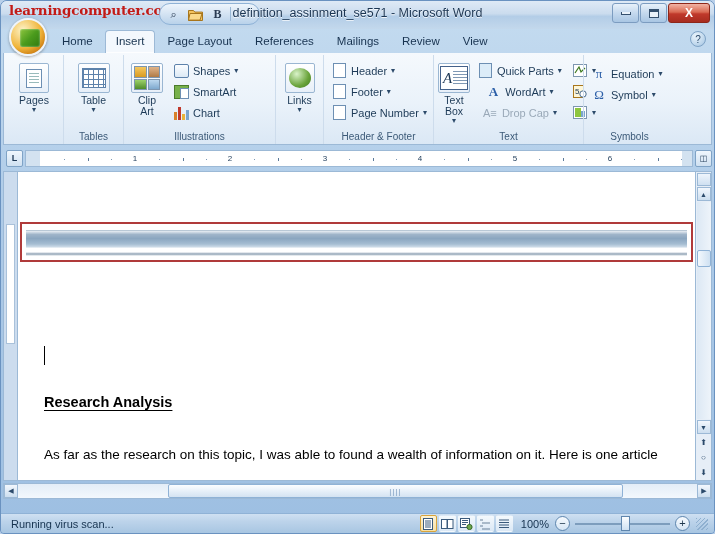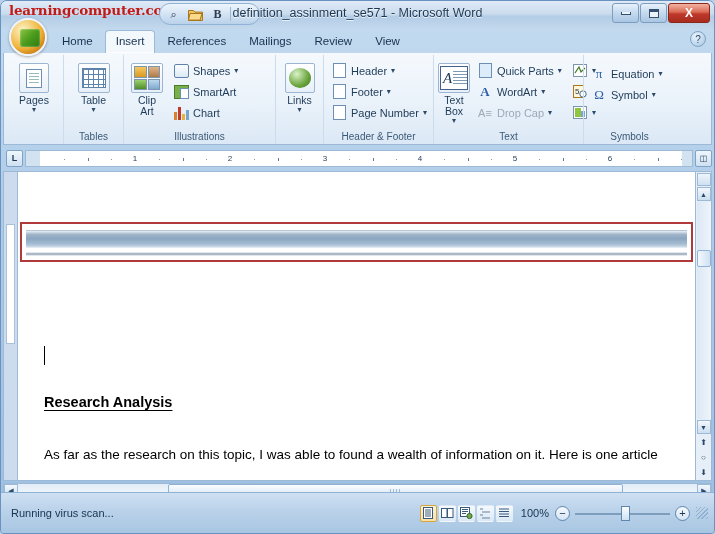--- a/index.html
+++ b/index.html
@@ -256,21 +256,21 @@
   }
   .hs-btn{width:14px;height:14px;background:linear-gradient(to bottom,#f2f7fd,#ccdeef);
     border:1px solid #9cb9d6;display:flex;align-items:center;justify-content:center;font-size:7px;color:#2b4a6b;}
   .hs-track{flex:1;height:14px;position:relative;background:linear-gradient(to bottom,#e3edf7,#f3f8fd);}
   .hs-thumb{position:absolute;left:150px;width:455px;top:0;bottom:0;
     background:linear-gradient(to bottom,#fbfdff,#d4e3f2);border:1px solid #8fb2d6;border-radius:2px;
     display:flex;align-items:center;justify-content:center;color:#7c9cc0;font-size:8px;letter-spacing:1px;}
 
   
   .statusbar {
-    position:absolute; left:0; right:0; bottom:0; height:41px;
+    position:absolute; left:0; right:0; bottom:0; height:20px;
     background: linear-gradient(to bottom,#cfe0f2 0%,#bcd3ea 40%,#a8c6e2 100%);
     border-top:1px solid #8fb2d6;
     display:flex; align-items:center; padding:0 6px;
     font-size:11px; color:#15324f;
   }
   .status-text { flex:1; padding-left:4px; }
   .viewbtns { display:flex; gap:2px; align-items:center; margin-right:8px; }
   .viewbtn {
     width:17px;height:17px;border:1px solid transparent;border-radius:2px;
     display:flex;align-items:center;justify-content:center;
@@ -322,20 +322,21 @@
     </div>
   </div>
 
   <div class="office-orb">
     <div class="orb-inner"></div>
   </div>
 
   <div class="tabstrip">
     <div class="tab">Home</div>
     <div class="tab active">Insert</div>
+    <div class="tab">Page Layout</div>
     <div class="tab">References</div>
     <div class="tab">Mailings</div>
     <div class="tab">Review</div>
     <div class="tab">View</div>
     <div class="help-btn">?</div>
   </div>
 
   <div class="ribbon">
 
     <div class="group" style="width:58px;">
@@ -456,21 +457,21 @@
           <span class="bico" style="width:32px;">
             <i class="ic-textbox">
                 <b>A</b>
                 <em></em>
               </i>
           </span>
           <span class="blabel" style="white-space:pre-line">Text
 Box</span>
           <span class="caret">▾</span>
         </div>
-        <div class="col" style="padding-top:2px;">
+        <div class="col" style="padding-top:2px;align-items:center;">
           <div class="smallrow">
             <span class="sico">
                 <i class="ic-doc" style="background:#dcecf8"></i>
               </span>
             <span>Quick Parts</span>
             <span class="caret">▾</span>
           </div>
           <div class="smallrow">
             <span class="sico" style="color:#2c5fa8;font-weight:bold;font-family:'Liberation Serif',serif;font-size:13px;">A</span>
             <span>WordArt</span>

